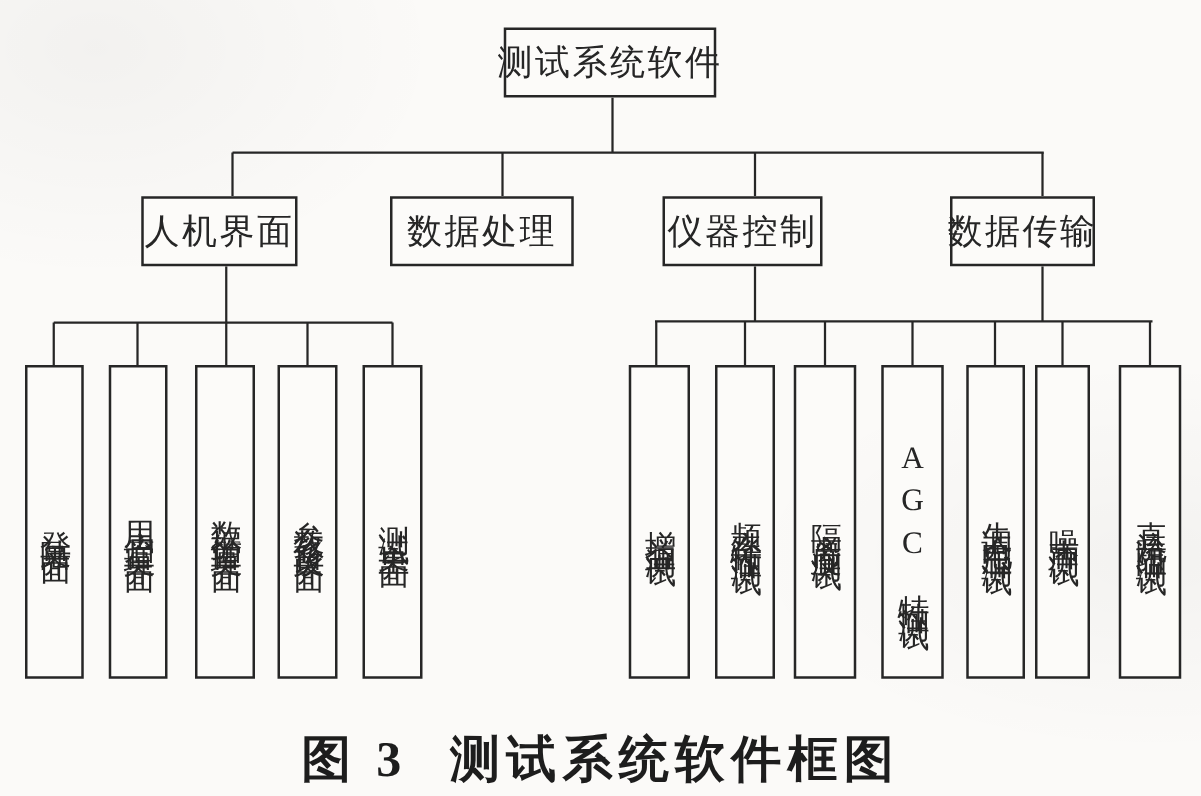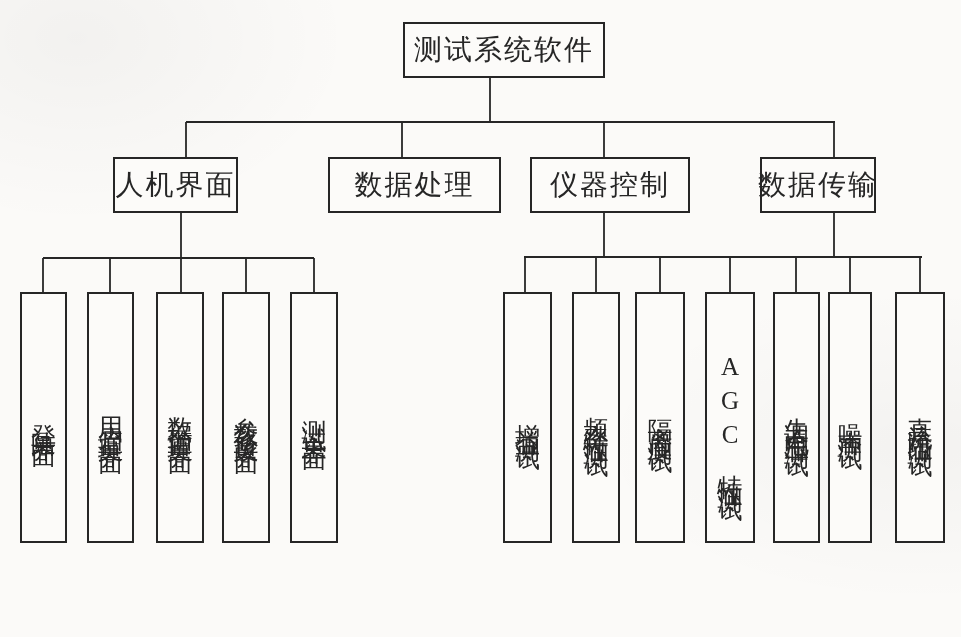--- a/index.html
+++ b/index.html
@@ -88,35 +88,39 @@
     <line x1="524" y1="257" x2="922" y2="257"></line>
     <line x1="525" y1="257" x2="525" y2="292"></line>
     <line x1="596" y1="257" x2="596" y2="292"></line>
     <line x1="660" y1="257" x2="660" y2="292"></line>
     <line x1="730" y1="257" x2="730" y2="292"></line>
     <line x1="796" y1="257" x2="796" y2="292"></line>
     <line x1="850" y1="257" x2="850" y2="292"></line>
     <line x1="920" y1="257" x2="920" y2="292"></line>
   </svg>
 
-  <div class="box hbox root" style="left:403px; width:202px">测试系统软件</div>
+  <div class="box hbox root" style="left:403px; width:170px">测试系统软件</div>
 
   <div class="box hbox lvl2" style="left:113px; width:125px">人机界面</div>
-  <div class="box hbox lvl2" style="left:328px; width:173px">数据处理</div>
-  <div class="box hbox lvl2" style="left:530px; width:160px">仪器控制</div>
+  <div class="box hbox lvl2" style="left:312px; width:147px">数据处理</div>
+  <div class="box hbox lvl2" style="left:530px; width:128px">仪器控制</div>
   <div class="box hbox lvl2" style="left:760px; width:116px">数据传输</div>
 
   <div class="box vbox" style="left:20px;  width:47px">登陆界面</div>
   <div class="box vbox" style="left:87px;  width:47px">用户管理界面</div>
   <div class="box vbox" style="left:156px; width:48px">数据管理界面</div>
   <div class="box vbox" style="left:222px; width:48px">参数修改界面</div>
   <div class="box vbox" style="left:290px; width:48px">测试主界面</div>
 
   <div class="box vbox" style="left:503px; width:49px">增益测试</div>
   <div class="box vbox" style="left:572px; width:48px">频率特性测试</div>
   <div class="box vbox" style="left:635px; width:50px">隔离度测试</div>
   <div class="box vbox" style="left:705px; width:50px">AGC特性测试</div>
   <div class="box vbox" style="left:773px; width:47px">失调电压测试</div>
   <div class="box vbox" style="left:828px; width:44px">噪声测试</div>
   <div class="box vbox" style="left:895px; width:50px">直流跨阻测试</div>
 
+  <div class="caption">
+    <span>图 3</span>
+    <span>测试系统软件框图</span>
+  </div>
 
 </div>
 
 </body></html>

